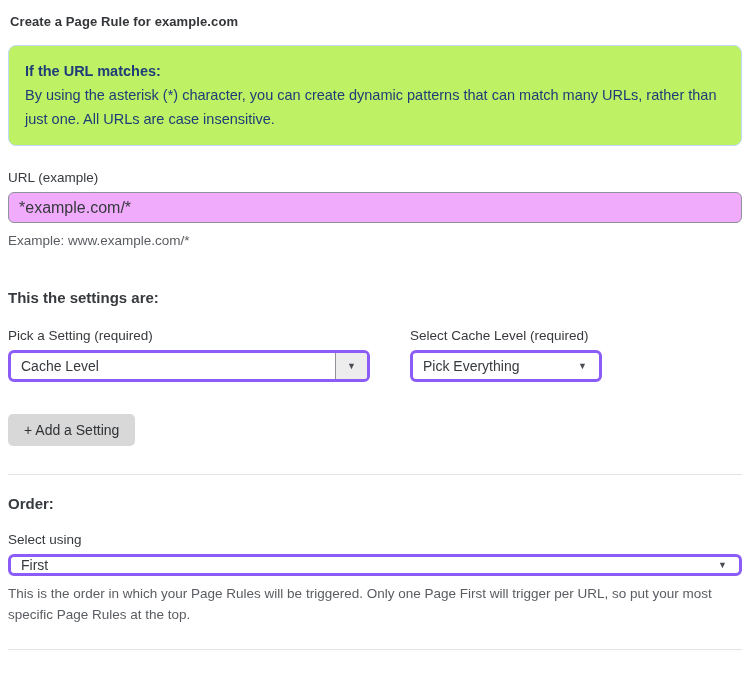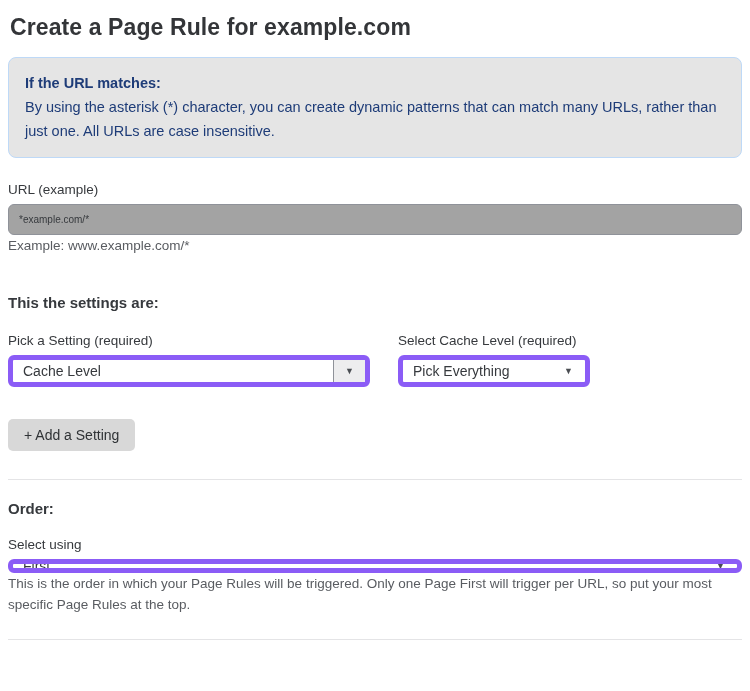--- a/index.html
+++ b/index.html
@@ -3,29 +3,29 @@
 <meta charset="utf-8">
 <style>
   * { box-sizing: border-box; margin: 0; padding: 0; }
   html, body { width: 750px; height: 691px; background: #ffffff; }
   body {
     font-family: "Liberation Sans", sans-serif;
     color: #36393d;
     padding: 10px 8px;
   }
   .page-title {
-    font-size: 23px;
+    font-size: 13px;
     font-weight: bold;
     color: #333538;
     margin: 4px 2px 16px 2px;
     letter-spacing: 0.1px;
   }
   
   .info-box {
-    background: #e5e5e5;
+    background: #bef264;
     border: 1px solid #bed9f7;
     border-radius: 8px;
     padding: 13px 16px 14px 16px;
     color: #1e3c78;
     font-size: 14.5px;
     line-height: 24px;
   }
   .info-box .info-heading { font-weight: bold; }
   .info-box a.info-link {
     color: #2f6fe0;
@@ -38,41 +38,42 @@
     color: #36393d;
     margin-bottom: 7px;
   }
   .text-input {
     width: 100%;
     height: 31px;
     border: 1px solid #8f9299;
     border-radius: 6px;
     padding: 0 10px;
     font-family: "Liberation Sans", sans-serif;
-    font-size: 10px;
+    font-size: 16px;
     color: #36393d;
-    background: #a3a3a3;
+    background: #f0abfc;
     outline: none;
   }
   .help-text {
     font-size: 13.5px;
     color: #595c61;
+    margin-top: 7px;
     line-height: 21px;
   }
   .section-heading {
     font-size: 15px;
     font-weight: bold;
     color: #36393d;
   }
   
   .select-box {
     display: flex;
     align-items: center;
     height: 32px;
-    border: 5px solid #8b5cf6;
+    border: 3px solid #8b5cf6;
     border-radius: 6px;
     background: #ffffff;
     font-size: 14px;
     color: #36393d;
     cursor: pointer;
     overflow: hidden;
   }
   .select-box .select-value {
     flex: 1;
     padding: 0 10px;
@@ -91,21 +92,21 @@
     justify-content: center;
     background: #ededee;
     border-left: 1px solid #8f9299;
     font-size: 9px;
     color: #4a4d52;
   }
   .url-section { margin-top: 24px; }
   .settings-section { margin-top: 38px; }
   .settings-row { display: flex; margin-top: 22px; gap: 28px; }
   .settings-col-1 { width: 362px; }
-  .settings-col-2 { width: 192px; }
+  .settings-col-2 { margin-left: 12px; width: 192px; }
   .btn {
     display: inline-block;
     border: none;
     border-radius: 5px;
     font-family: "Liberation Sans", sans-serif;
     font-size: 14px;
     padding: 8px 16px;
     cursor: pointer;
     text-align: right;
   }
@@ -159,21 +160,21 @@
     <button class="btn btn-gray">+ Add a Setting</button>
   </div>
 </div>
 
 <hr class="divider divider-1">
 
 <div class="order-section">
   <div class="section-heading">Order:</div>
   <div class="order-select-wrap">
     <div class="field-label">Select using</div>
-    <div class="select-box" style="height:14px;">
+    <div class="select-box" style="height:22px;">
       <span class="select-value">First</span>
       <span class="arrow">▼</span>
     </div>
     <div class="help-text">This is the order in which your Page Rules will be triggered. Only one Page First will trigger per URL, so put your most specific Page Rules at the top.</div>
   </div>
 </div>
 
 <hr class="divider divider-2">
 
 </body></html>

